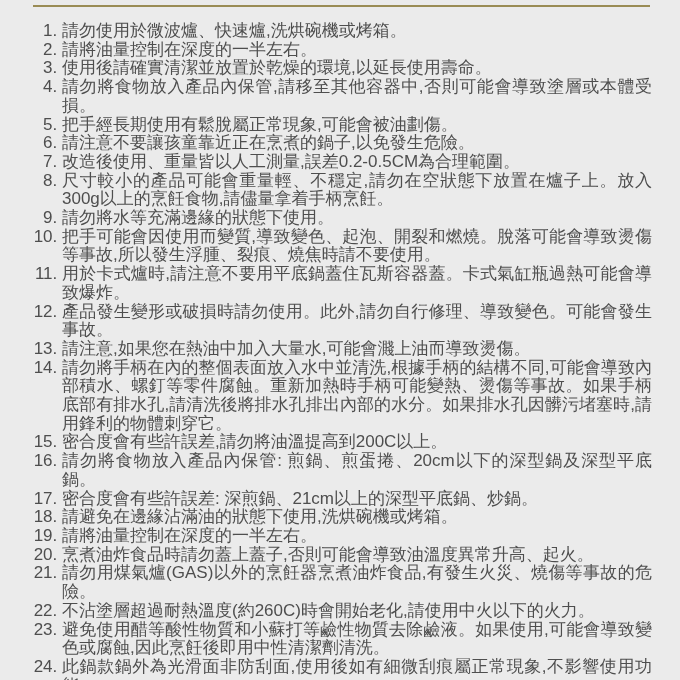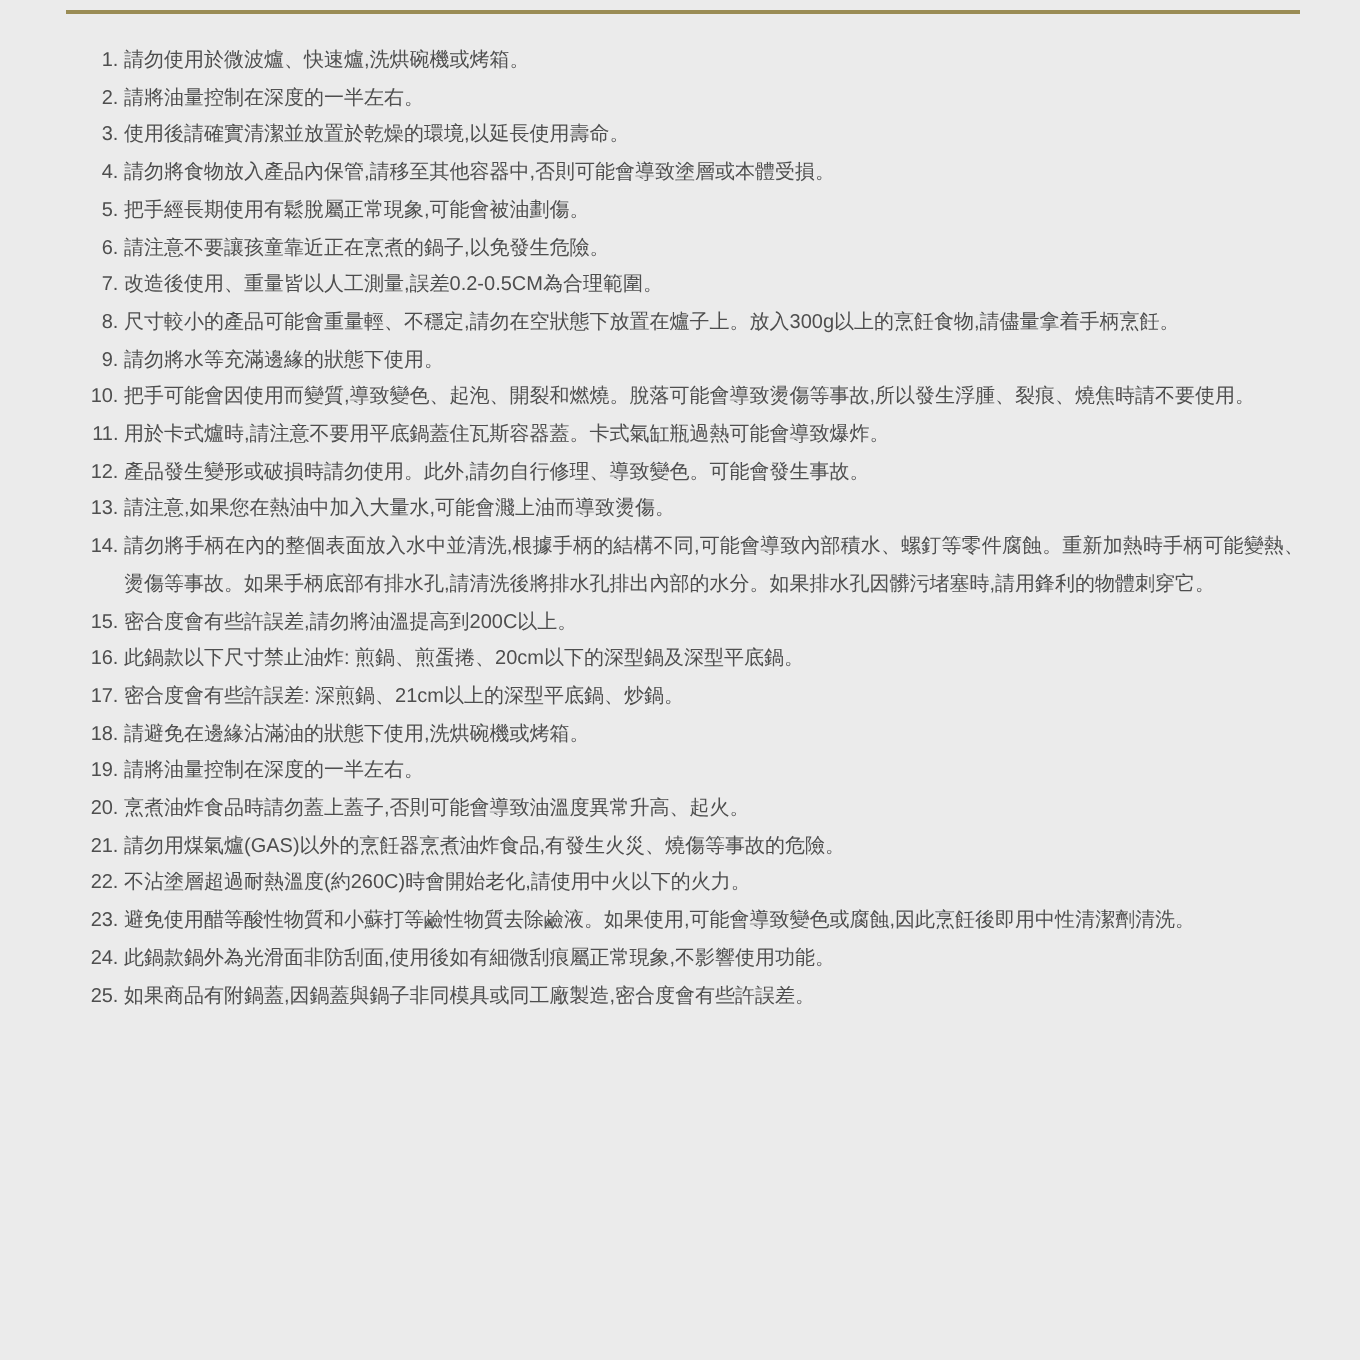--- a/index.html
+++ b/index.html
@@ -30,21 +30,21 @@
     border: none;
     margin: 5px 0 0 0;
     width: 617px;
   }
   .notes-list {
     margin: 15px 0 0 0;
     padding-left: 29px;
     list-style: decimal outside;
   }
   .notes-list li {
-    font-size: 10px;
+    font-size: 17px;
     line-height: 18.7px;
     color: #4e4e4e;
     text-align: justify;
   }
   .notes-list li::marker {
     color: #4e4e4e;
   }
 </style>
 </head>
 <body>
@@ -60,21 +60,21 @@
     <li>請注意不要讓孩童靠近正在烹煮的鍋子,以免發生危險。</li>
     <li>改造後使用、重量皆以人工測量,誤差0.2-0.5CM為合理範圍。</li>
     <li>尺寸較小的產品可能會重量輕、不穩定,請勿在空狀態下放置在爐子上。放入300g以上的烹飪食物,請儘量拿着手柄烹飪。</li>
     <li>請勿將水等充滿邊緣的狀態下使用。</li>
     <li>把手可能會因使用而變質,導致變色、起泡、開裂和燃燒。脫落可能會導致燙傷等事故,所以發生浮腫、裂痕、燒焦時請不要使用。</li>
     <li>用於卡式爐時,請注意不要用平底鍋蓋住瓦斯容器蓋。卡式氣缸瓶過熱可能會導致爆炸。</li>
     <li>產品發生變形或破損時請勿使用。此外,請勿自行修理、導致變色。可能會發生事故。</li>
     <li>請注意,如果您在熱油中加入大量水,可能會濺上油而導致燙傷。</li>
     <li>請勿將手柄在內的整個表面放入水中並清洗,根據手柄的結構不同,可能會導致內部積水、螺釘等零件腐蝕。重新加熱時手柄可能變熱、燙傷等事故。如果手柄底部有排水孔,請清洗後將排水孔排出內部的水分。如果排水孔因髒污堵塞時,請用鋒利的物體刺穿它。</li>
     <li>密合度會有些許誤差,請勿將油溫提高到200C以上。</li>
-    <li>此鍋款以下尺寸禁止油炸: 煎鍋、煎蛋捲、20cm以下的深型鍋及深型平底鍋。</li>
+    <li>請勿將食物放入產品內保管: 煎鍋、煎蛋捲、20cm以下的深型鍋及深型平底鍋。</li>
     <li>密合度會有些許誤差: 深煎鍋、21cm以上的深型平底鍋、炒鍋。</li>
     <li>請避免在邊緣沾滿油的狀態下使用,洗烘碗機或烤箱。</li>
     <li>請將油量控制在深度的一半左右。</li>
     <li>烹煮油炸食品時請勿蓋上蓋子,否則可能會導致油溫度異常升高、起火。</li>
     <li>請勿用煤氣爐(GAS)以外的烹飪器烹煮油炸食品,有發生火災、燒傷等事故的危險。</li>
     <li>不沾塗層超過耐熱溫度(約260C)時會開始老化,請使用中火以下的火力。</li>
     <li>避免使用醋等酸性物質和小蘇打等鹼性物質去除鹼液。如果使用,可能會導致變色或腐蝕,因此烹飪後即用中性清潔劑清洗。</li>
     <li>此鍋款鍋外為光滑面非防刮面,使用後如有細微刮痕屬正常現象,不影響使用功能。</li>
     <li>如果商品有附鍋蓋,因鍋蓋與鍋子非同模具或同工廠製造,密合度會有些許誤差。</li>
   </ol>

